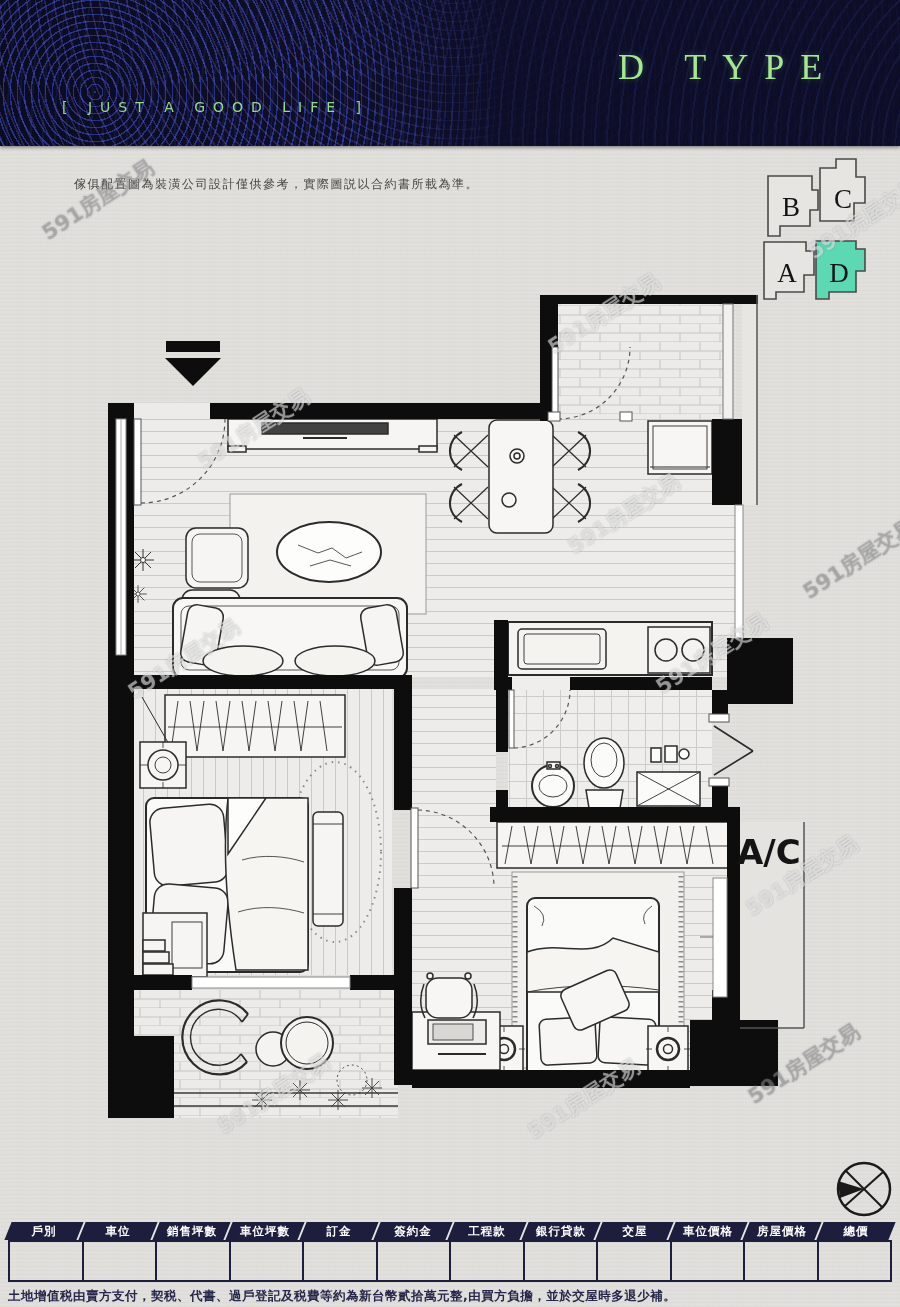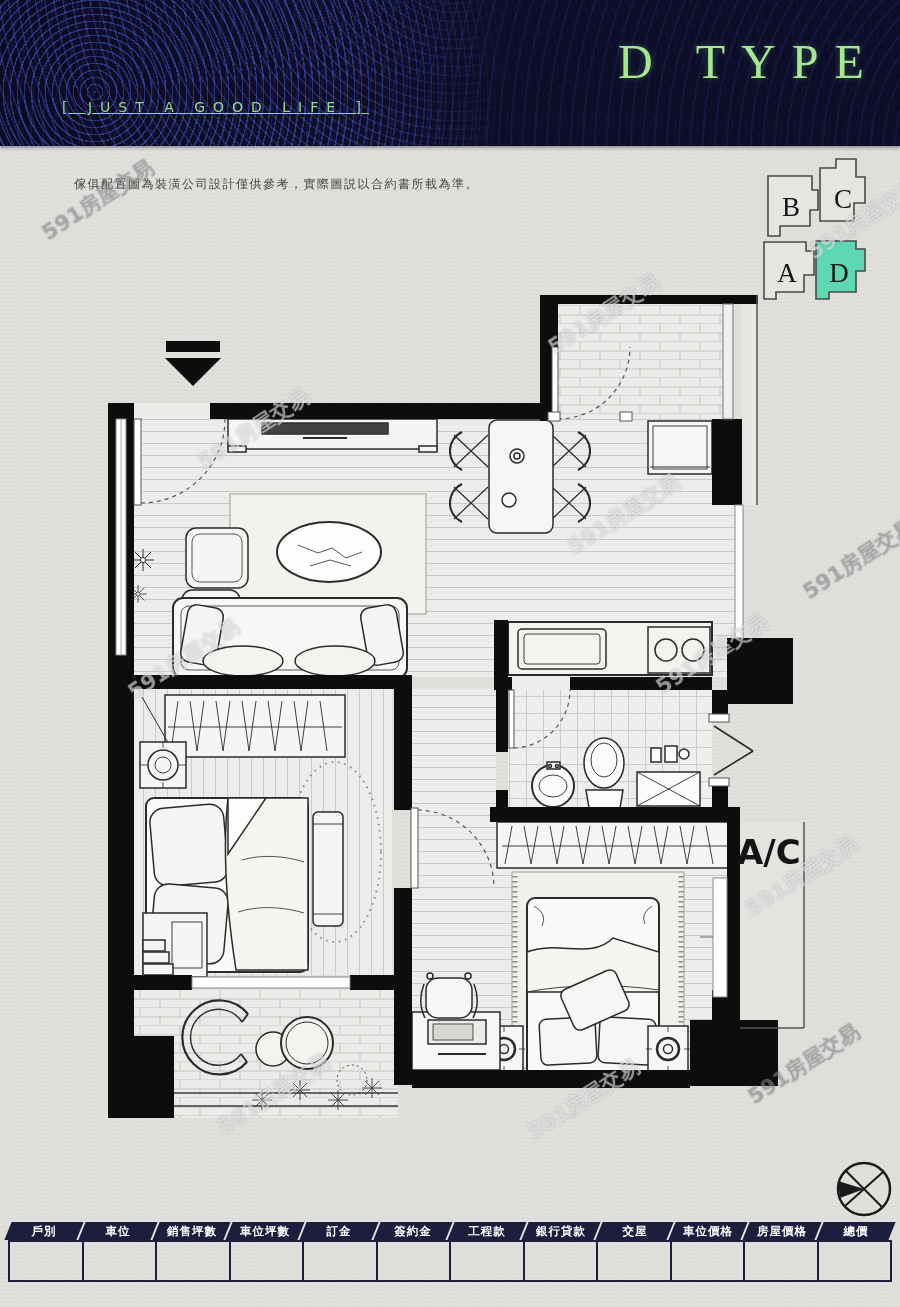--- a/index.html
+++ b/index.html
@@ -14,23 +14,23 @@
     background:
       repeating-radial-gradient(circle at 1040px 150px, rgba(80,100,220,.10) 0 2px, transparent 2px 12px),
       linear-gradient(90deg, rgba(13,13,40,0) 0 38%, rgba(13,13,40,.92) 56% 100%),
       repeating-radial-gradient(circle at 95px 92px, rgba(72,106,245,.42) 0 1.5px, transparent 1.5px 7px),
       repeating-radial-gradient(circle at 455px -60px, rgba(125,92,235,.28) 0 1.5px, transparent 1.5px 9px),
       linear-gradient(100deg,#0b0b22 0%,#10102c 55%,#0d0d26 100%);
     box-shadow:0 2px 3px rgba(0,0,0,.35);}
   .logo{position:absolute;left:56px;top:14px;font-size:58px;font-weight:bold;
     letter-spacing:7px;color:#a5e88f;text-shadow:0 0 7px rgba(130,230,120,.35);}
   .slogan{position:absolute;left:62px;top:99px;font-size:14px;letter-spacing:8px;
-    color:#93dc85;text-decoration:underline;}
-  .dtype{position:absolute;left:618px;top:34px;font-family:"Liberation Serif","DejaVu Serif",serif;
-    font-size:48px;letter-spacing:16px;color:#a5e88f;text-shadow:0 0 6px rgba(130,230,120,.3);}
+    color:#93dc85;}
+  .dtype{position:absolute;left:618px;top:46px;font-family:"Liberation Serif","DejaVu Serif",serif;
+    font-size:36px;letter-spacing:16px;color:#a5e88f;text-shadow:0 0 6px rgba(130,230,120,.3);}
   
   .disclaimer{position:absolute;left:35px;top:176px;font-size:12px;color:#45453f;
     letter-spacing:1.5px;margin-left:39px;}
   
   .keysvg{position:absolute;left:745px;top:152px;width:150px;height:152px;}
   .plansvg{position:absolute;left:100px;top:285px;width:800px;height:940px;}
   
   .wm{position:absolute;font-size:21px;font-weight:bold;white-space:nowrap;
     color:rgba(255,255,255,.5);text-shadow:0 0 2px rgba(95,95,100,.4);
     transform:rotate(-33deg);pointer-events:none;z-index:50;}
@@ -523,14 +523,15 @@
       <div class="bc"></div>
       <div class="bc"></div>
       <div class="bc"></div>
       <div class="bc"></div>
       <div class="bc"></div>
       <div class="bc"></div>
       <div class="bc"></div>
     </div>
   </div>
 
+  <div class="footnote">土地增值税由賣方支付，契税、代書、過戶登記及税費等約為新台幣貳拾萬元整,由買方負擔，並於交屋時多退少補。</div>
 
 </div>
 
 </body></html>

